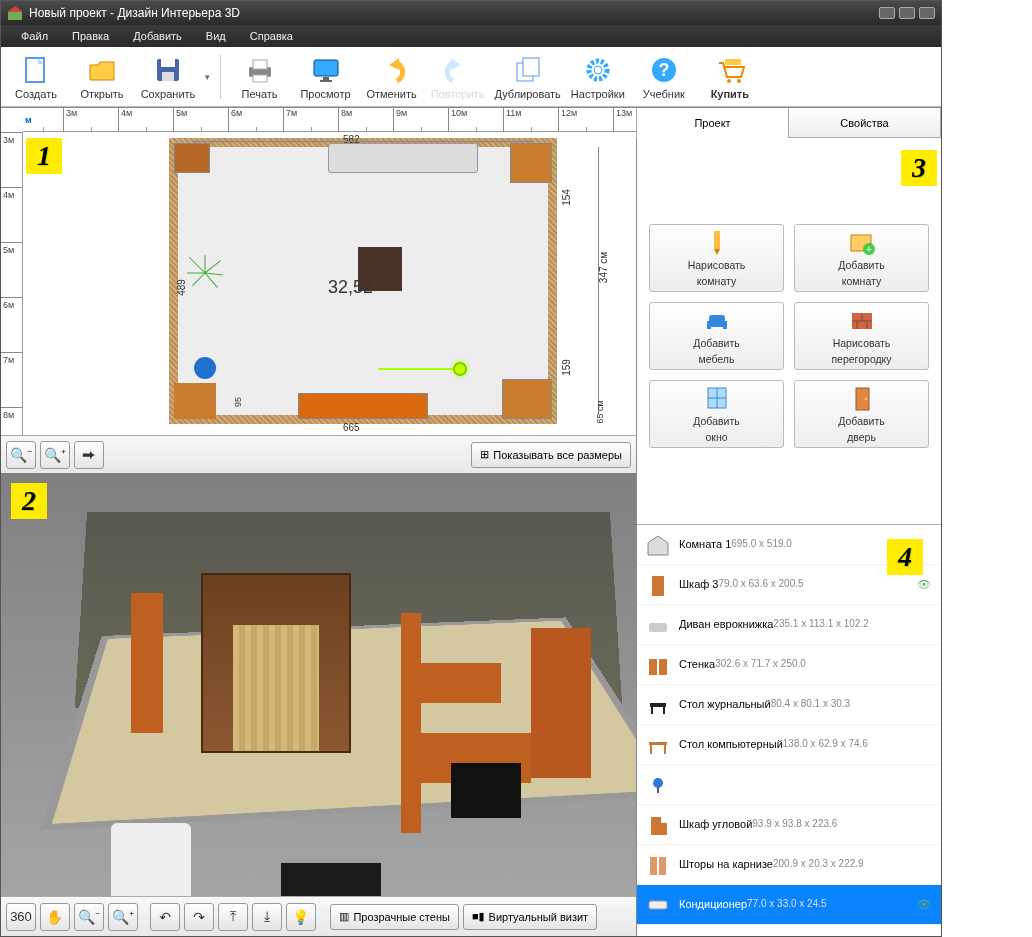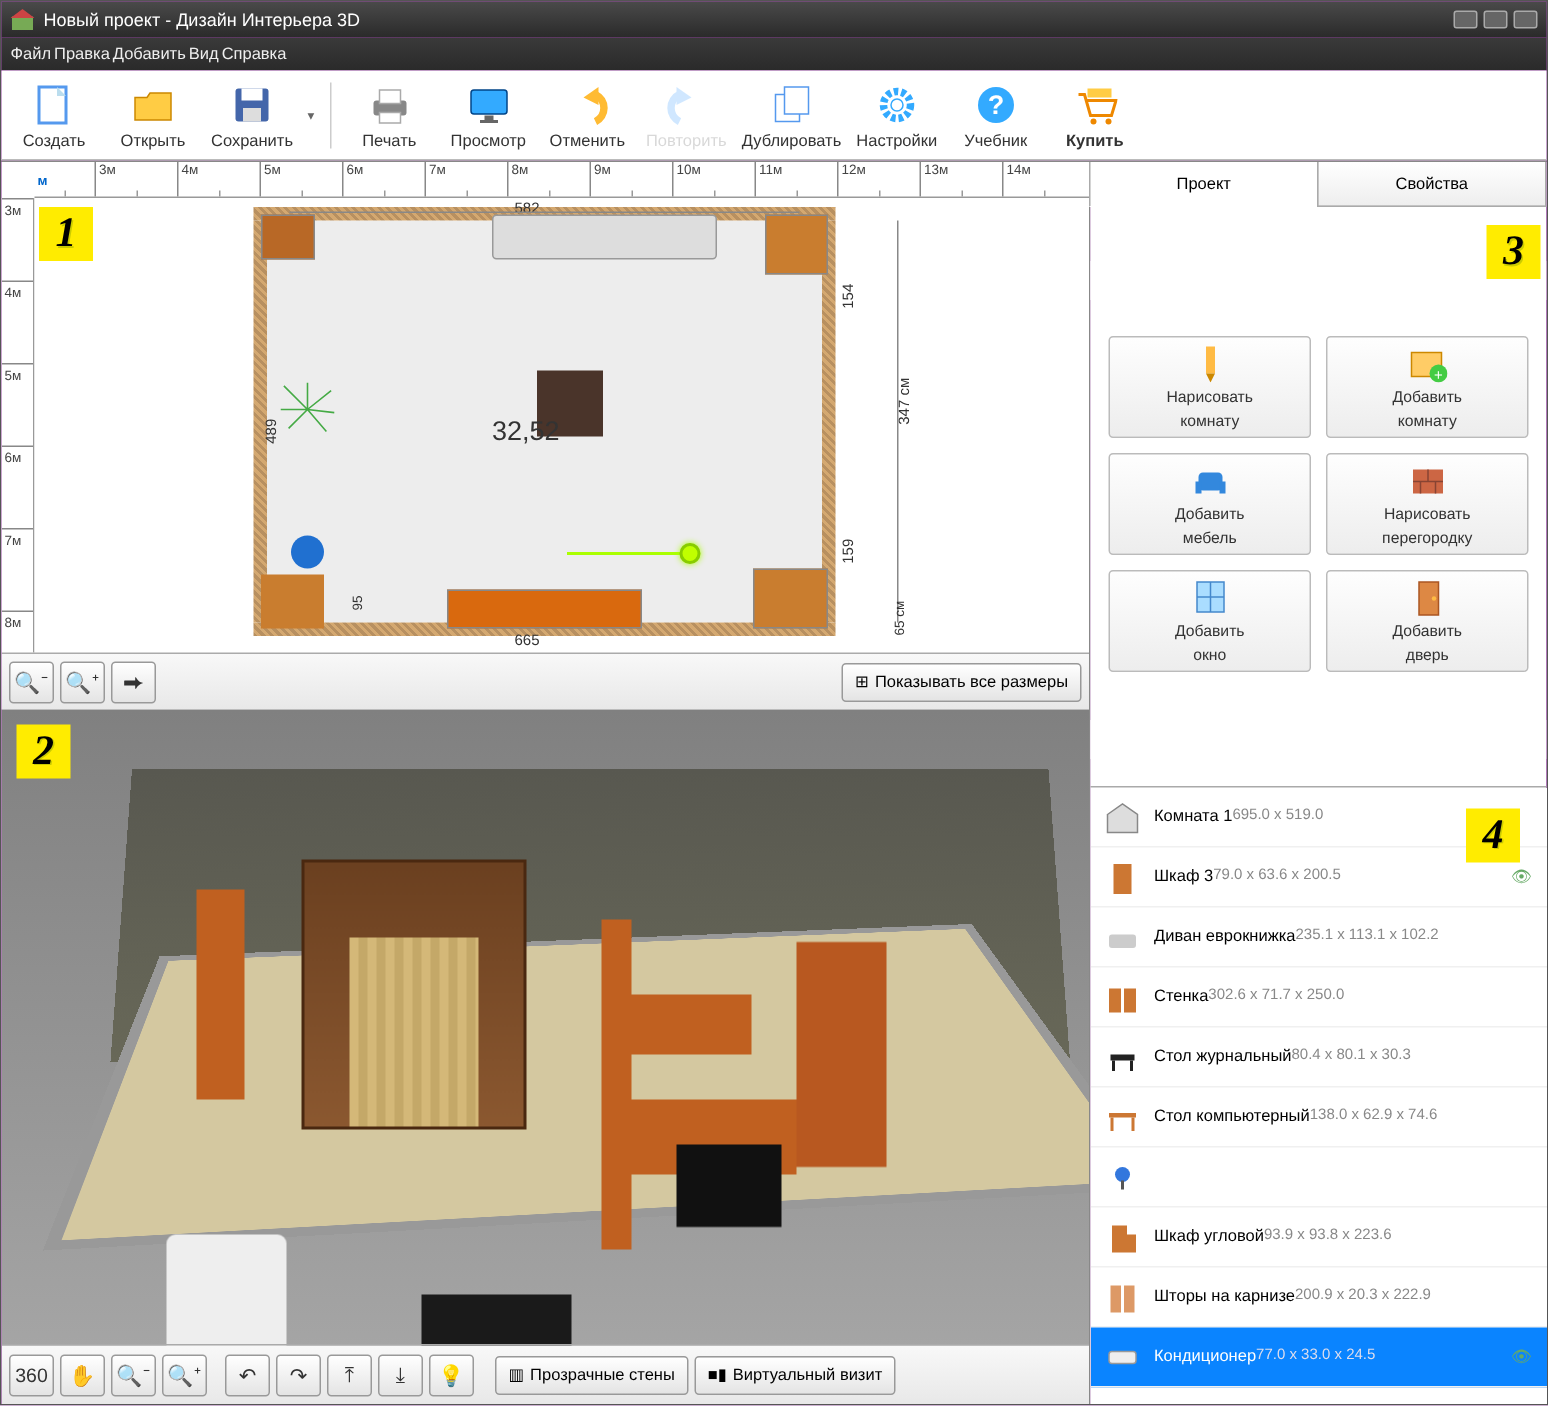--- a/index.html
+++ b/index.html
@@ -1,23 +1,23 @@
 <!DOCTYPE html>
 <html><head>
 <meta charset="utf-8">
 <style>
 * { box-sizing: border-box; margin: 0; padding: 0; font-family: Tahoma, Arial, sans-serif; }
 body { background: #fff; }
-.window { width: 1032px; height: 937px; border: 1px solid #555; background: #d946ef; display: flex; flex-direction: column; }
+.window { width: 942px; height: 937px; border: 1px solid #555; background: #f0abfc; display: flex; flex-direction: column; }
 .titlebar { height: 24px; background: linear-gradient(to bottom, #4a4a4a, #2a2a2a); color: #fff; display: flex; align-items: center; padding: 0 6px; font-size: 12px; }
 .titlebar .appicon { width: 16px; height: 16px; margin-right: 6px; display:inline-flex; align-items:center; justify-content:center; }
 .titlebar .appicon svg { width:16px; height:16px;}
 .titlebar .spacer { flex: 1; }
 .winbtn { width: 16px; height: 12px; border: 1px solid #aaa; background: #666; margin-left: 4px; border-radius:2px;}
-.menubar { height: 22px; background: linear-gradient(to bottom, #3a3a3a, #2a2a2a); color: #eee; display: flex; align-items: center; padding: 0 6px; font-size: 11px; gap: 2px; }
+.menubar { height: 22px; background: linear-gradient(to bottom, #3a3a3a, #2a2a2a); color: #eee; display: flex; align-items: center; padding: 0 20px; font-size: 11px; gap: 24px; }
 .menubar span { cursor: default; }
 .toolbar { height: 60px; background: #fff; border-bottom: 1px solid #bbb; display: flex; align-items: center; padding: 2px 6px; gap: 8px; }
 .tbtn { display: flex; flex-direction: column; align-items: center; justify-content: center; min-width: 58px; height: 54px; font-size: 11px; color: #333; cursor: default; gap:2px;}
 .tbtn .ticon { width: 32px; height: 32px; display:flex; align-items:center; justify-content:center; }
 .tbtn.buy span { font-weight: bold; }
 .tsep { width: 1px; height: 44px; background: #ccc; margin: 0 2px; }
 .tarrow { font-size: 9px; color: #666; align-self:center;}
 .main { flex: 1; display: flex; overflow:hidden; border-top:1px solid #888;}
 .left { flex:1; display:flex; flex-direction:column; background:#fff; border-right:1px solid #888;}
 .planpane { height:365px; position:relative; background:#fff; overflow:hidden; }

